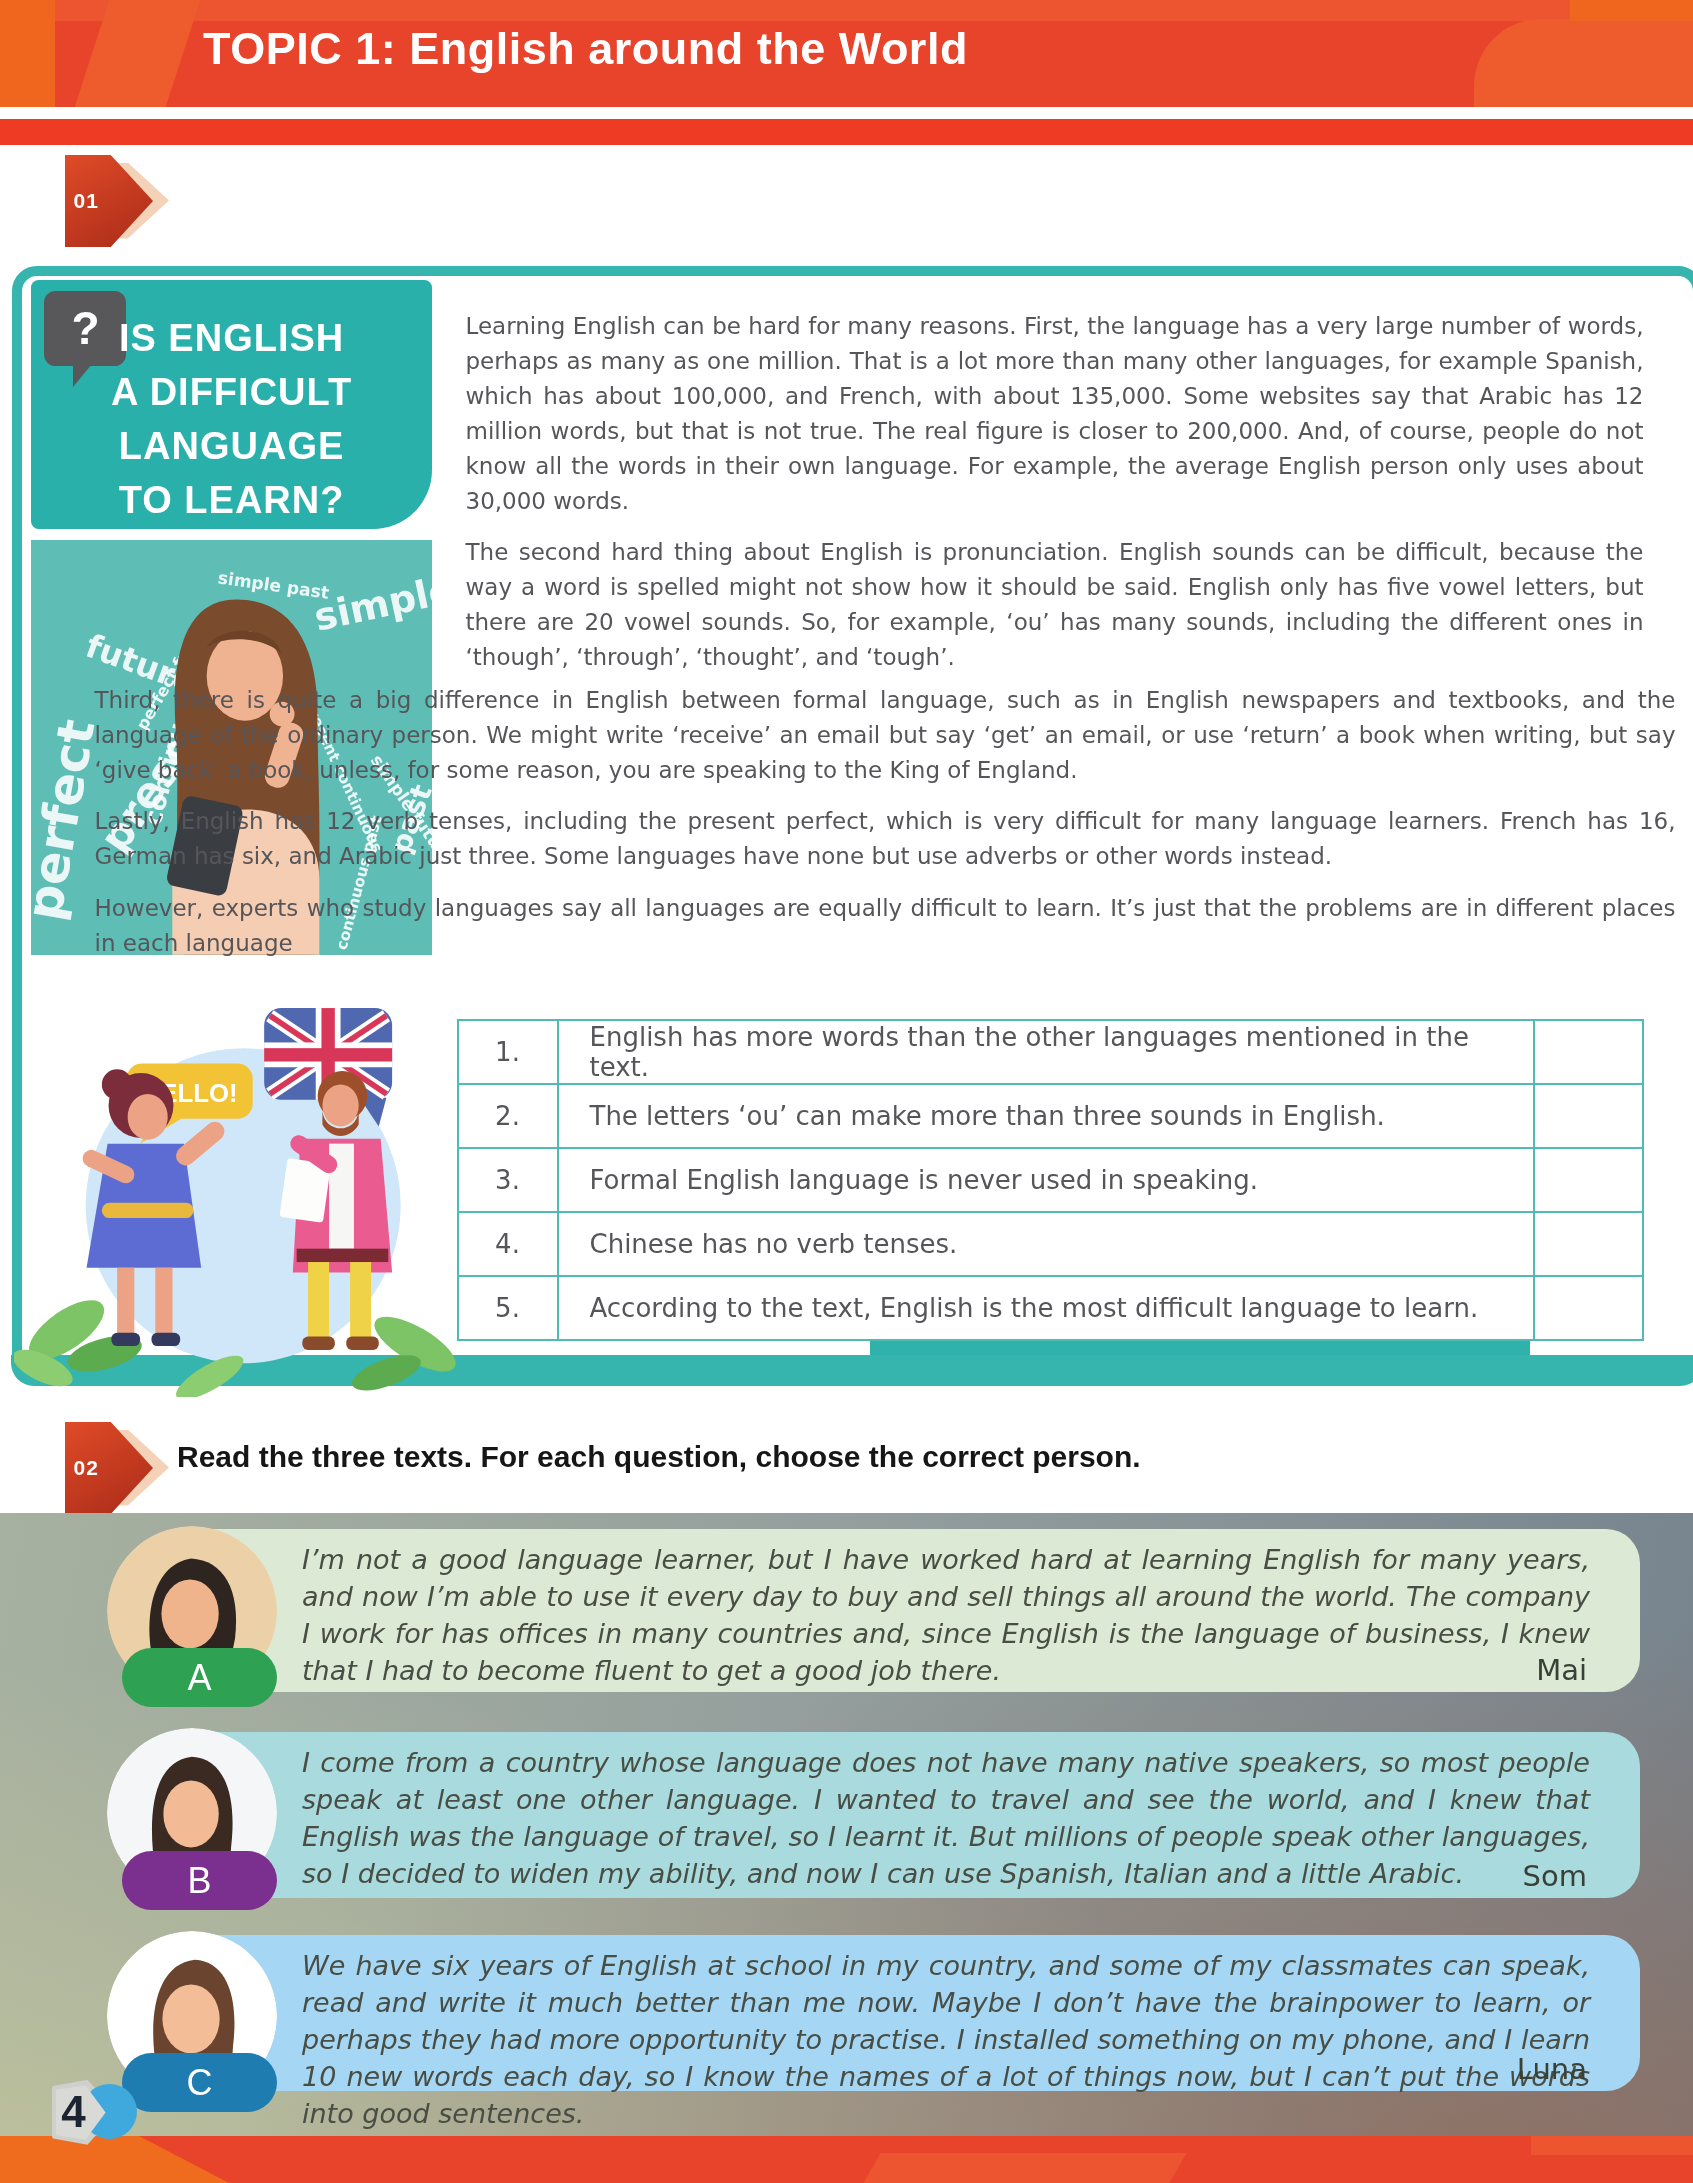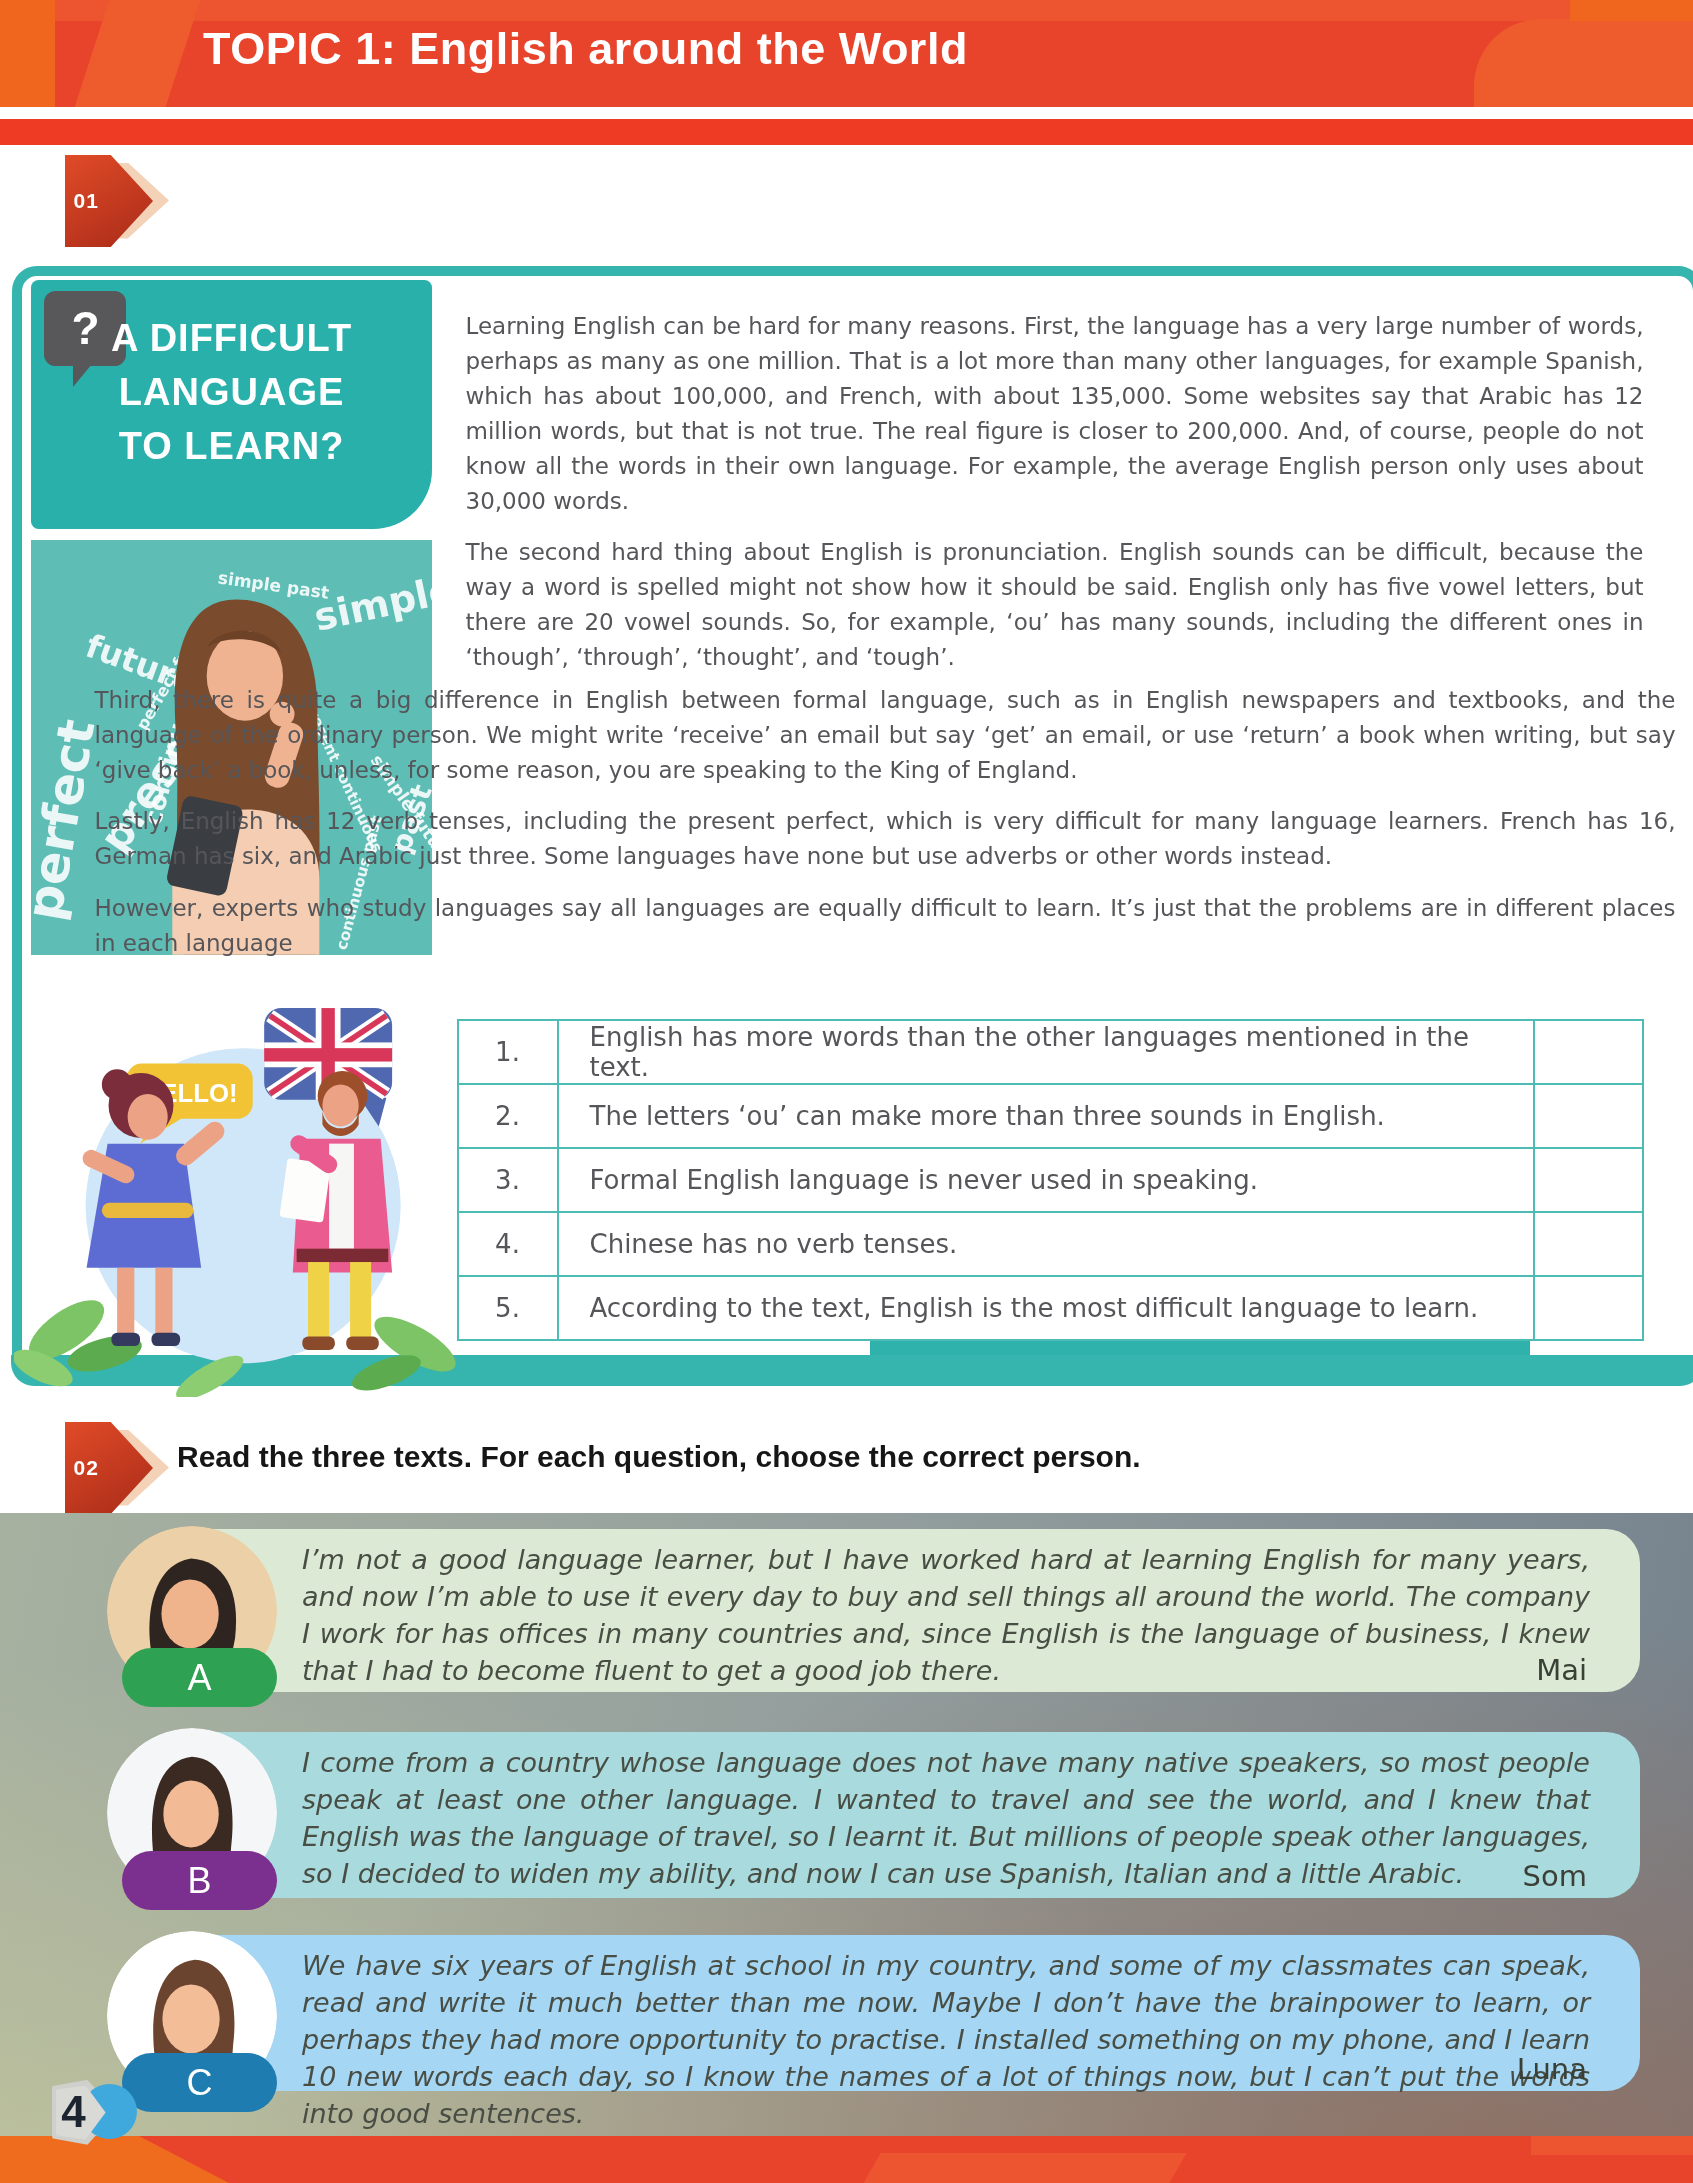--- a/index.html
+++ b/index.html
@@ -101,20 +101,21 @@
     <div class="num">01</div>
   </div>
 
   <div class="article-box">
     <div class="band"></div>
     <div class="band-tab"></div>
 
     <div class="title-card">
       <div class="qmark">?</div>
       <div class="title-lines">
+        <div>IS ENGLISH</div>
         <div>A DIFFICULT LANGUAGE</div>
         <div>TO LEARN?</div>
       </div>
     </div>
 
     <div class="photo">
       <svg width="401" height="415" viewBox="0 0 420 434">
         <text class="wc" font-size="52" transform="translate(30 400) rotate(-80)">perfect</text>
         <text class="wc" font-size="44" transform="translate(95 330) rotate(-55)">present</text>
         <text class="wc" font-size="26" transform="translate(135 300) rotate(-75)">continuous</text>

